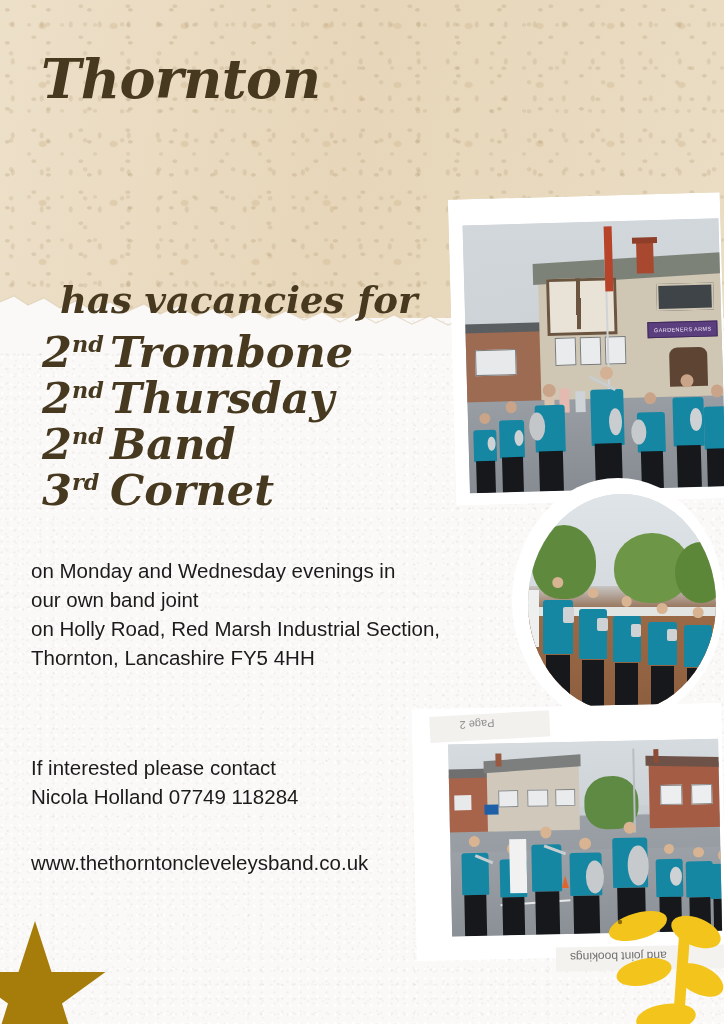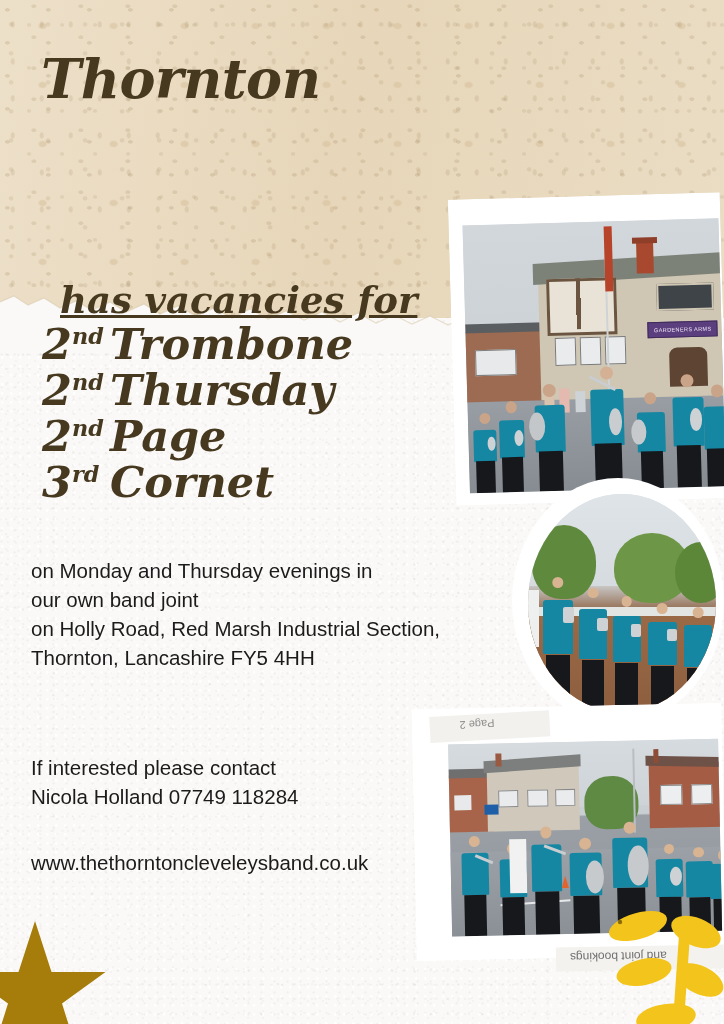--- a/index.html
+++ b/index.html
@@ -88,23 +88,22 @@
     color: #46391F;
     font-family: "DejaVu Serif", serif;
     font-weight: bold;
     font-style: italic;
   }
   .vac-lead {
     display: block;
     font-size: 37px;
     line-height: 1.0;
     margin-left: 18px;
-    margin-bottom: 2px;
+    margin-bottom: 10px;
     white-space: nowrap;
-    text-decoration: underline;
   }
   .vac-row {
     display: block;
     font-size: 43px;
     line-height: 1.07;
     white-space: nowrap;
   }
   .vac-row .ord {
     display: inline-block;
     min-width: 66px;
@@ -253,30 +252,30 @@
 
     <span class="vac-row">
       <span class="ord"><span>2</span><sup>nd</sup></span><span class="inst">Trombone</span>
     </span>
 
     <span class="vac-row">
       <span class="ord"><span>2</span><sup>nd</sup></span><span class="inst">Thursday</span>
     </span>
 
     <span class="vac-row">
-      <span class="ord"><span>2</span><sup>nd</sup></span><span class="inst">Page</span>
+      <span class="ord"><span>2</span><sup>nd</sup></span><span class="inst">Band</span>
     </span>
 
     <span class="vac-row">
       <span class="ord"><span>3</span><sup>rd</sup></span><span class="inst">Cornet</span>
     </span>
   </div>
 
   <div class="body-block" id="rehearsal-block">
-    <p>on Monday and Thursday evenings in</p>
+    <p>on Monday and Wednesday evenings in</p>
     <p>our own band joint</p>
     <p>on Holly Road, Red Marsh Industrial Section,</p>
     <p>Thornton, Lancashire FY5 4HH</p>
   </div>
 
   <div class="body-block" id="contact-block">
     <p>If interested please contact</p>
     <p>Nicola Holland 07749 118284</p>
   </div>
 

